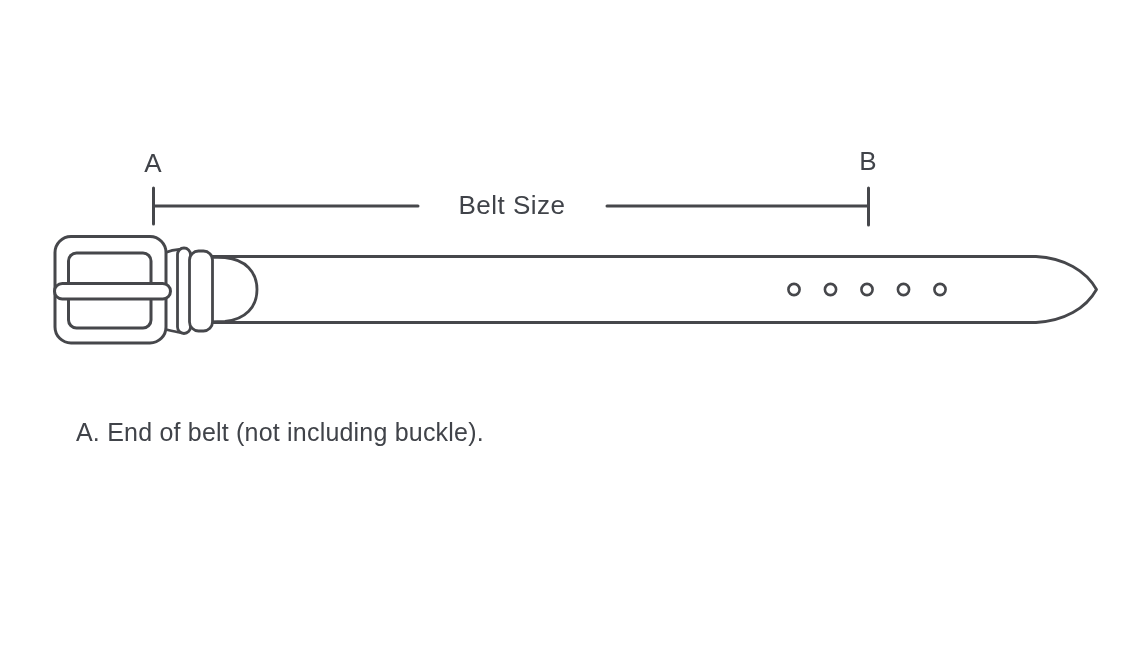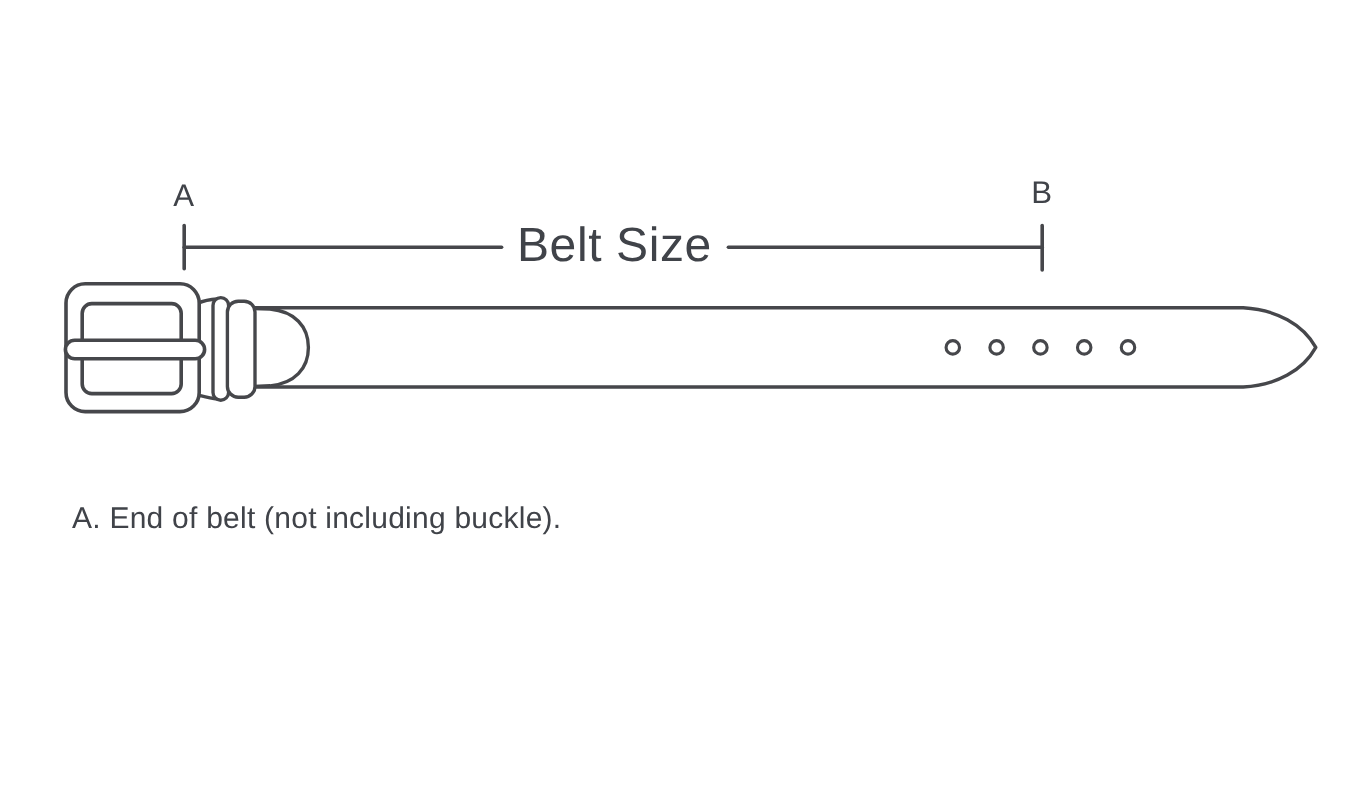--- a/index.html
+++ b/index.html
@@ -34,25 +34,25 @@
   .point-label {
     font-size: 26px;
     transform: translate(-50%, -50%);
   }
   .label-a { left: 153px; top: 163px; }
   .label-b { left: 868px; top: 161px; }
   .belt-size-title {
     left: 512px;
     top: 205px;
     transform: translate(-50%, -50%);
-    font-size: 40px;
+    font-size: 26px;
     letter-spacing: 0.5px;
   }
   .note {
-    left: 60px;
+    left: 76px;
     font-size: 25px;
     letter-spacing: 0.2px;
     line-height: 26px;
   }
   .note-a { top: 419px; }
   .note-b { top: 471px; }
 </style>
 </head>
 <body>
 

